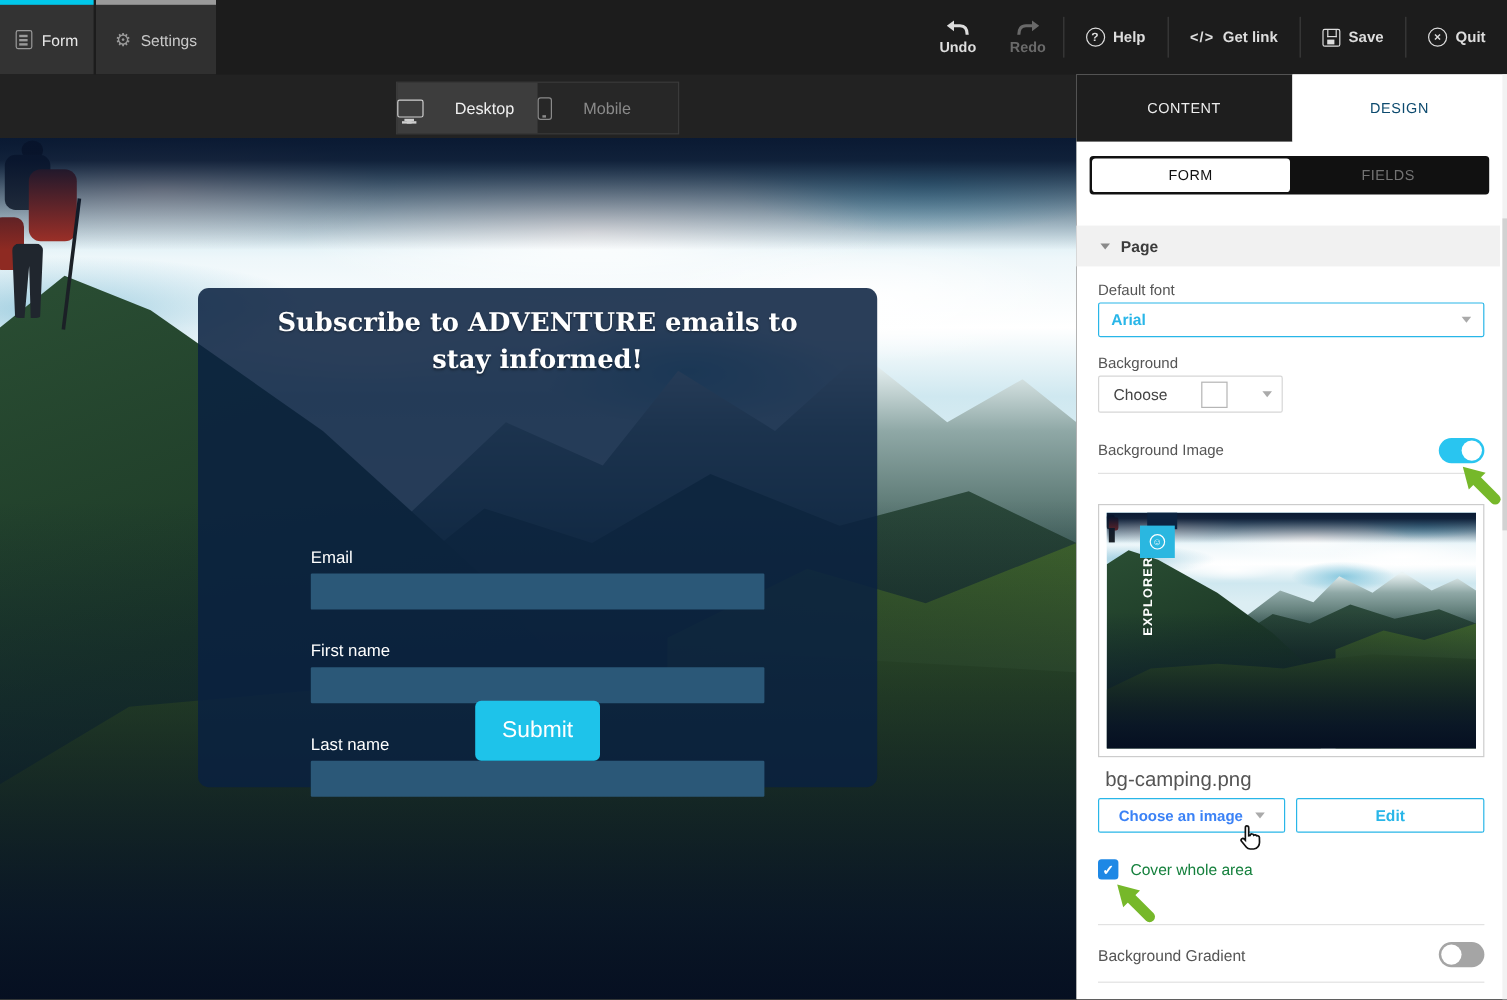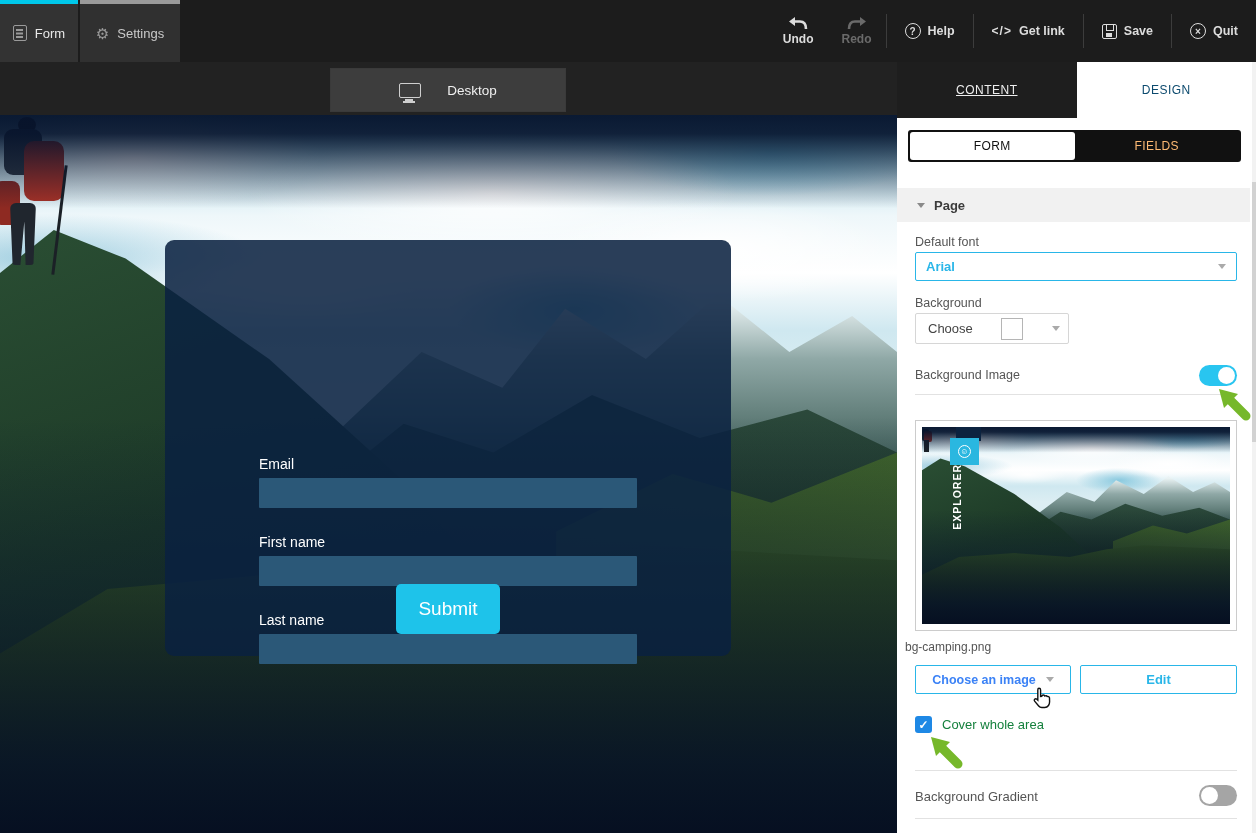--- a/index.html
+++ b/index.html
@@ -23,21 +23,21 @@
   .disabled { color:#6a6a6a; }
   .q-circle { width:16px; height:16px; border:1.5px solid #ddd; border-radius:50%; display:flex; align-items:center; justify-content:center; font-size:10px; font-weight:bold; }
   .code-glyph { font-size:12px; font-weight:bold; letter-spacing:1px; }
   .floppy { width:15px; height:15px; border:1.5px solid #ddd; border-radius:2px; position:relative; }
   .floppy:before { content:""; position:absolute; left:3px; top:0; width:6px; height:5px; border:1.5px solid #ddd; border-top:none; }
   .floppy:after { content:""; position:absolute; left:3px; bottom:1px; width:6px; height:4px; background:#ddd; }
 
   
   #subbar { position:absolute; left:0; top:62px; width:897px; height:53px; background:#222; }
   #device-toggle { position:absolute; left:330px; top:6px; width:236px; height:44px; background:#272727; border:1px solid #3a3a3a; display:flex; }
-  .dev-seg { flex:1; display:flex; align-items:center; justify-content:center; gap:26px; font-size:13.5px; cursor:pointer; }
+  .dev-seg { flex:1; display:flex; align-items:center; gap:26px; font-size:13.5px; cursor:pointer; }
   .dev-on { background:#3d3d3d; color:#f0f0f0; }
   .dev-off { color:#8a8a8a; }
   .mon-icon { width:22px; height:15px; border:1.5px solid #cfcfcf; border-radius:2px; position:relative; }
   .mon-icon:after { content:""; position:absolute; left:5px; top:15px; width:8px; height:2px; background:#cfcfcf; box-shadow:-2px 2px 0 0 #cfcfcf, 2px 2px 0 0 #cfcfcf; }
   .phone-icon { width:12px; height:19px; border:1.5px solid #8a8a8a; border-radius:2.5px; position:relative; }
   .phone-icon:after { content:""; position:absolute; left:3px; bottom:1px; width:3px; height:1.5px; background:#8a8a8a; }
 
   
   #canvas { position:absolute; left:0; top:115px; width:897px; height:718px; overflow:hidden; }
   .scene { position:absolute; inset:0; overflow:hidden;
@@ -76,24 +76,24 @@
   #form-panel { position:absolute; left:165px; top:125px; width:566px; height:416px; border-radius:9px; background:rgba(10,33,64,0.87); color:#fff; }
   #form-title { padding-top:14px; text-align:center; font-family:"DejaVu Serif", serif; font-weight:bold; font-size:21.5px; line-height:31px; text-shadow:0 1px 2px rgba(0,0,0,.4); }
   .f-label { position:absolute; left:94px; font-size:14px; color:#fff; }
   .f-input { position:absolute; left:94px; width:378px; height:30px; background:#2b5878; border:none; border-radius:1px; }
   #submit-btn { position:absolute; left:231px; top:344px; width:104px; height:50px; background:#1ec3ea; border:none; border-radius:5px; color:#fff; font-size:19px; font-family:"Liberation Sans", sans-serif; cursor:pointer; }
 
   
   #sidebar { position:absolute; left:897px; top:62px; width:359px; height:771px; background:#fff; }
   .side-tabs { position:absolute; left:0; top:0; width:359px; height:56px; display:flex; }
   .side-tab { flex:1; display:flex; align-items:center; justify-content:center; font-size:12px; letter-spacing:.5px; cursor:pointer; }
-  .side-tab.dark { background:#1e1e1e; color:#eee;text-decoration:underline; }
+  .side-tab.dark { background:#1e1e1e; color:#eee; }
   .side-tab.active { background:#fff; color:#0c4a6e; }
   #subtab-wrap { position:absolute; left:11px; top:68px; width:333px; height:32px; background:#111; border-radius:3px; padding:2px; display:flex; }
-  .subtab { flex:1; display:flex; align-items:center; justify-content:center; font-size:12px; letter-spacing:.4px; color:#fdba74; cursor:pointer; }
+  .subtab { flex:1; display:flex; align-items:center; justify-content:center; font-size:12px; letter-spacing:.4px; color:#737373; cursor:pointer; }
   .subtab.on { background:#fff; color:#111; border-radius:3px; }
   #page-header { position:absolute; left:0; top:126px; width:353px; height:34px; background:#f1f1f1; display:flex; align-items:center; padding-left:20px; gap:9px; cursor:pointer; }
   #page-header .tri { width:0; height:0; border-left:4.5px solid transparent; border-right:4.5px solid transparent; border-top:5.5px solid #8a8a8a; }
   #page-header .txt { font-size:13px; font-weight:bold; color:#3c3c3c; }
 
   .fld-label { position:absolute; left:18px; font-size:12.5px; color:#555; }
   .select-box { position:absolute; left:18px; width:322px; height:29px; border:1px solid #29b6e8; border-radius:2px; background:#fff; display:flex; align-items:center; padding:0 10px; cursor:pointer; }
   .select-box .val { color:#29b6e8; font-size:13px; font-weight:bold; }
   .caret { margin-left:auto; width:0; height:0; border-left:4px solid transparent; border-right:4px solid transparent; border-top:5px solid #aaa; }
   .choose-box { position:absolute; left:18px; top:251px; width:154px; height:31px; border:1px solid #d6d6d6; border-radius:2px; display:flex; align-items:center; padding:0 8px 0 12px; gap:8px; cursor:pointer; }
@@ -112,21 +112,21 @@
   #thumb-scene .scene { position:absolute; inset:0; }
   .badge-tab { position:absolute; left:11%; top:0; width:8%; height:7%; background:#0c2340; }
   .badge-sq { position:absolute; left:9%; top:5.5%; width:9.5%; height:14%; background:#2ab7e0; display:flex; align-items:center; justify-content:center; }
   .badge-sq .circ { width:13px; height:13px; border:1.2px solid #fff; border-radius:50%; display:flex; align-items:center; justify-content:center; font-size:8px; color:#fff; }
   .badge-txt { position:absolute; left:9.5%; top:19%; color:#fff; font-size:10.5px; font-weight:bold; letter-spacing:1px; writing-mode:vertical-rl; transform:rotate(180deg); }
   .mini-hiker { position:absolute; left:10%; top:63%; width:10px; height:26px; }
   .mini-hiker .mh-pack { position:absolute; left:2px; top:4px; width:8px; height:11px; background:#a93227; border-radius:2px; }
   .mini-hiker .mh-body { position:absolute; left:0; top:2px; width:7px; height:12px; background:#2c343c; border-radius:2px; }
   .mini-hiker .mh-legs { position:absolute; left:2px; top:13px; width:5px; height:12px; background:#1c2228; }
 
-  #filename { position:absolute; left:8px; top:578px; font-size:12px; color:#555; }
+  #filename { position:absolute; left:24px; top:578px; font-size:17px; color:#555; }
   .btn-outline { position:absolute; top:603px; height:29px; border:1px solid #29b6e8; border-radius:2px; background:#fff; display:flex; align-items:center; justify-content:center; cursor:pointer; }
   #choose-img-btn { left:18px; width:156px; gap:10px; }
   #choose-img-btn .txt { font-size:12.5px; font-weight:bold; color:#3b82f6; }
   #edit-btn { left:183px; width:157px; }
   #edit-btn .txt { font-size:13px; font-weight:bold; color:#29b6e8; }
 
   #cover-row { position:absolute; left:18px; top:654px; display:flex; align-items:center; gap:10px; }
   #cover-cb { width:17px; height:17px; background:#1e88e5; border-radius:3px; color:#fff; font-size:12px; font-weight:bold; display:flex; align-items:center; justify-content:center; cursor:pointer; }
   #cover-row .txt { font-size:13px; color:#15803d; }
 
@@ -190,20 +190,24 @@
         <span>Quit</span>
       </div>
     </div>
   </div>
 
   <div id="subbar">
     <div id="device-toggle">
       <div class="dev-seg dev-on">
         <span class="mon-icon"></span>
         <span>Desktop</span>
+      </div>
+      <div class="dev-seg dev-off">
+        <span class="phone-icon"></span>
+        <span>Mobile</span>
       </div>
     </div>
   </div>
 
   <div id="canvas">
     <div class="scene">
       <div class="clouds"></div>
       <div class="range-far"></div>
       <div class="range-mid"></div>
       <div class="ridge-left"></div>
@@ -214,20 +218,24 @@
           <div class="body"></div>
           <div class="pack"></div>
         <div class="pack2"></div>
           <div class="legs"></div>
           <div class="pole"></div>
       </div>
       <div class="shade"></div>
     </div>
 
     <div id="form-panel">
+      <div id="form-title">
+        <div>Subscribe to ADVENTURE emails to</div>
+        <div>stay informed!</div>
+      </div>
       <div class="f-label" style="top:216px">Email</div>
       <div class="f-input" style="top:238px"></div>
       <div class="f-label" style="top:294px">First name</div>
       <div class="f-input" style="top:316px"></div>
       <div class="f-label" style="top:372px">Last name</div>
       <div class="f-input" style="top:394px"></div>
       <button id="submit-btn">Submit</button>
     </div>
   </div>
 

